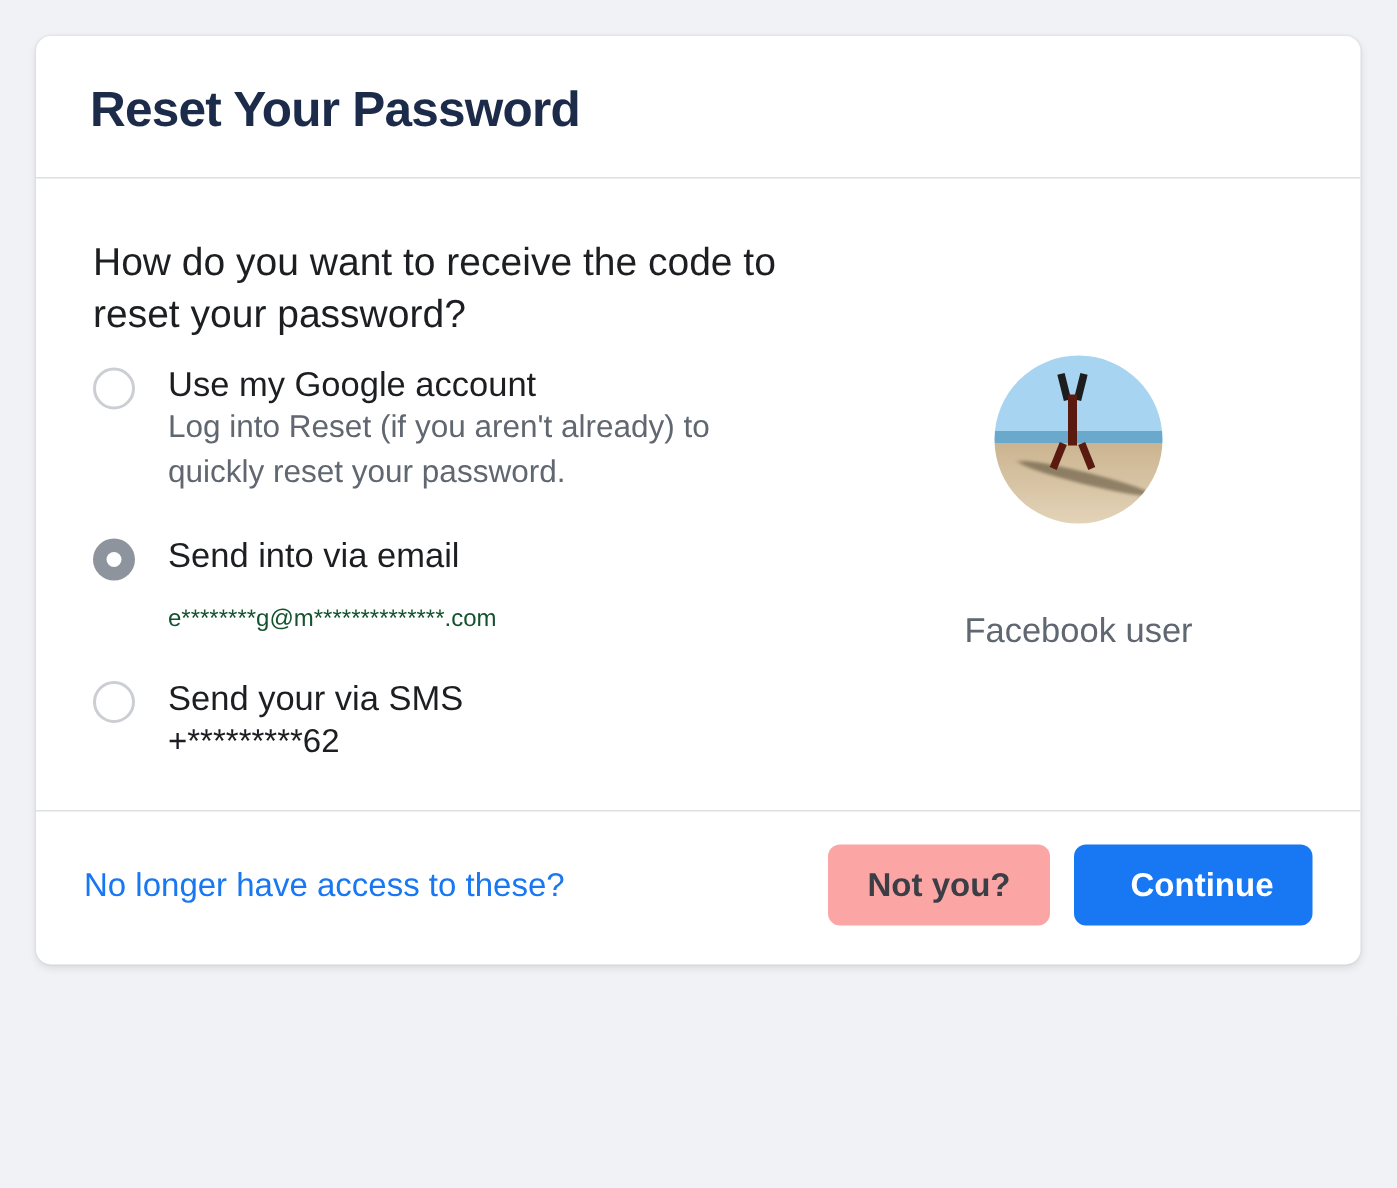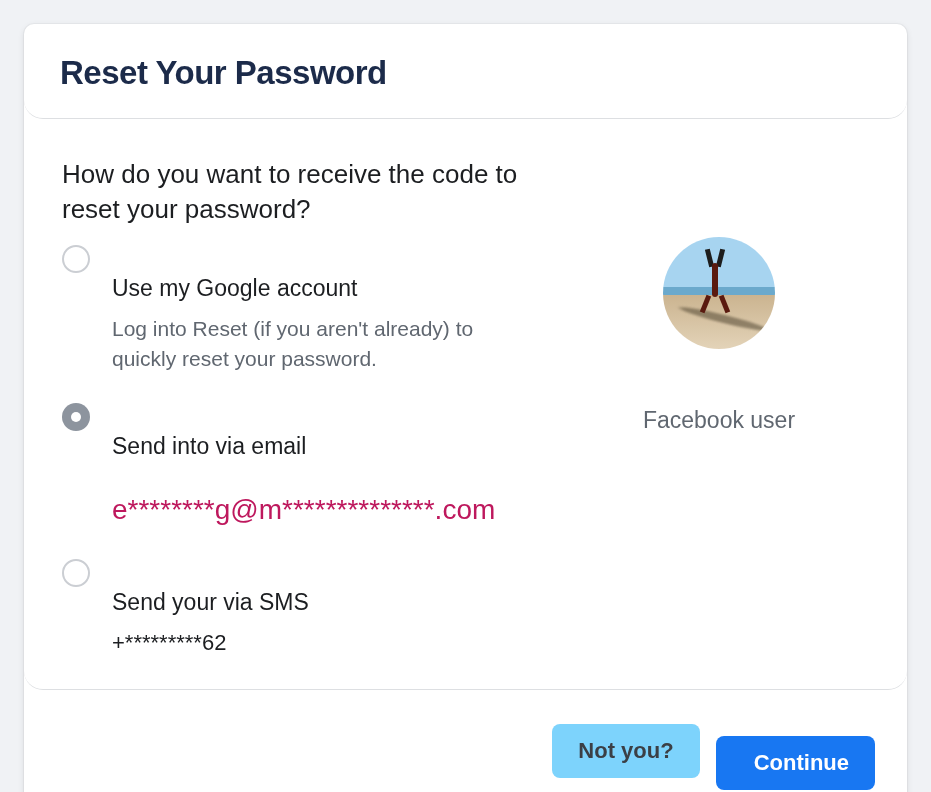--- a/index.html
+++ b/index.html
@@ -1,15 +1,15 @@
 <!DOCTYPE html>
 <html><head>
 <meta charset="utf-8">
 <style>
-  * { box-sizing: border-box; margin: 0; padding: 0; border-radius: 19px; }
+  * { box-sizing: border-box; margin: 0; padding: 0; }
   html, body {
     height: 100%;
     background: #f0f2f5;
     font-family: Helvetica, Arial, sans-serif;
     -webkit-font-smoothing: antialiased;
   }
   body {
     padding: 24px;
     display: flex;
     justify-content: center;
@@ -77,37 +77,36 @@
     position: absolute;
     top: 50%; left: 50%;
     width: 10px; height: 10px;
     background: #fff;
     border-radius: 50%;
     transform: translate(-50%, -50%);
   }
   .option-text {
     display: flex;
     flex-direction: column;
-    gap: 12px;
-    margin-top: 32px;
+    gap: 0;
   }
   .option-title {
     font-size: 23px;
     color: #1c1e21;
   }
   .option-sub {
     font-size: 21px;
     color: #606770;
     line-height: 1.4;
     max-width: 430px;
   }
   .option-sub.email {
     margin-top: 18px;
-    color: #be185d;
-    font-size: 28px;
+    color: #14532d;
+    font-size: 16px;
   }
   .option-sub.phone {
     color: #1c1e21;
     font-size: 22px;
   }
   .right-col {
     flex: 0 0 auto;
     width: 300px;
     display: flex;
     flex-direction: column;
@@ -200,28 +199,27 @@
   .btn {
     border: none;
     border-radius: 8px;
     font-size: 22px;
     font-weight: 700;
     padding: 14px 26px;
     cursor: pointer;
     font-family: inherit;
   }
   .btn-secondary {
-    background: #7dd3fc;
+    background: #fca5a5;
     color: #3b3f45;
   }
   .btn-primary {
     background: #1877f2;
     color: #fff;
     padding-left: 38px;
-    margin-top: 24px;
   }
 </style>
 </head>
 <body>
 
 <div class="card">
   <div class="card-header">
     <h1>Reset Your Password</h1>
   </div>
 
@@ -265,17 +263,18 @@
           <div class="legs"></div>
           <div class="body"></div>
           <div class="arms"></div>
         </div>
       </div>
       <div class="user-label">Facebook user</div>
     </div>
   </div>
 
   <div class="card-footer">
+    <a class="footer-link">No longer have access to these?</a>
     <span class="spacer"></span>
     <button class="btn btn-secondary">Not you?</button>
     <button class="btn btn-primary">Continue</button>
   </div>
 </div>
 
 </body></html>

